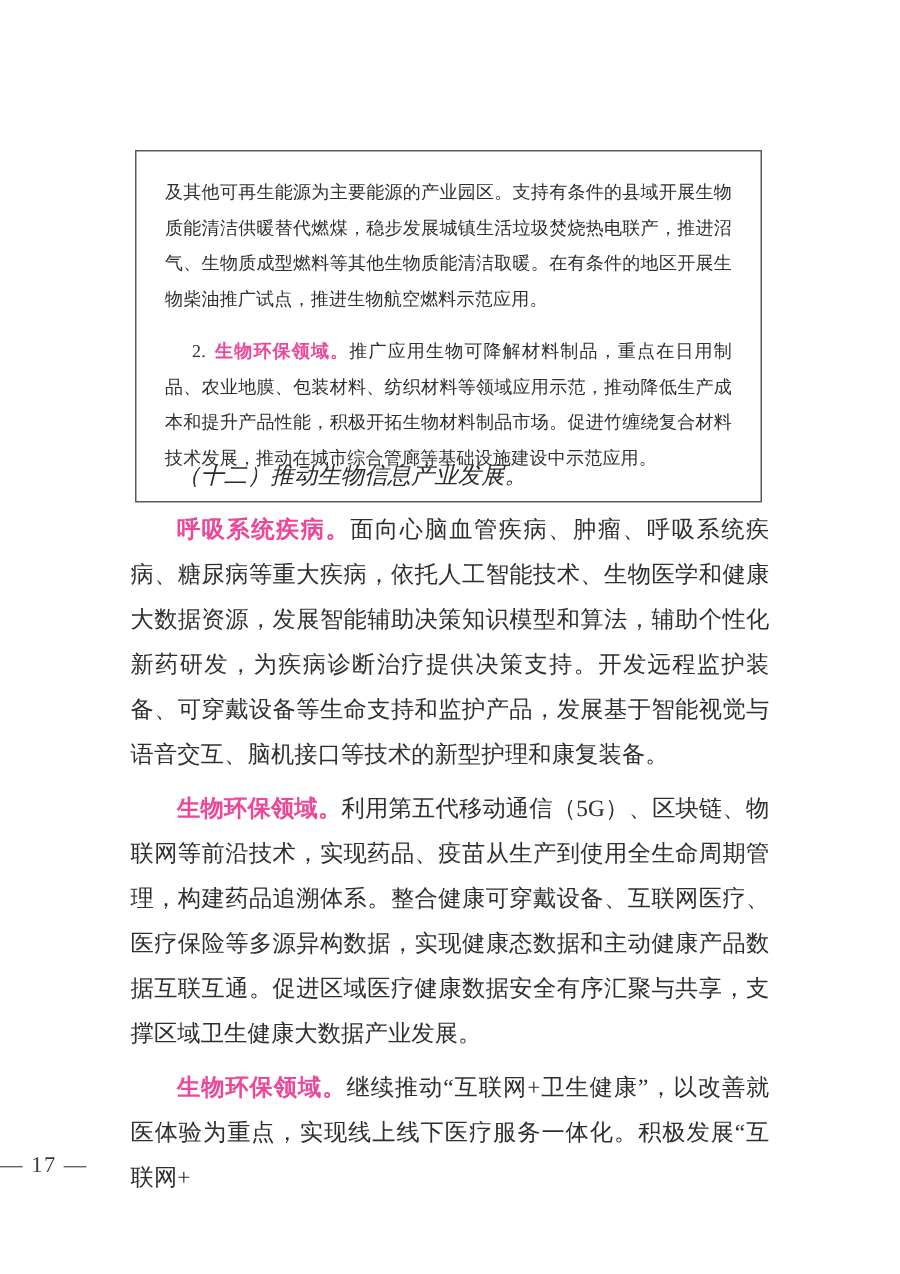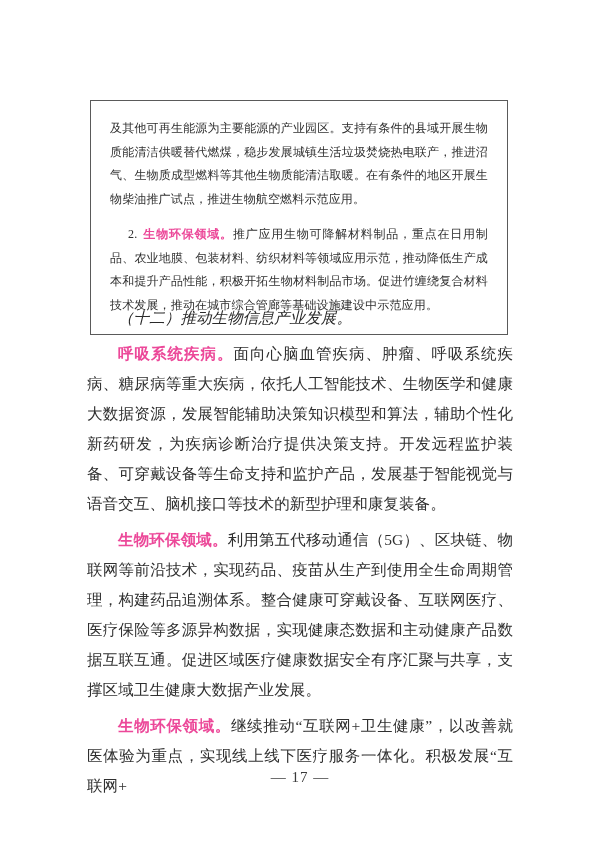--- a/index.html
+++ b/index.html
@@ -42,21 +42,20 @@
     text-align: justify;
   }
   .body-text p { margin: 6px; text-indent: 2em; }
   .section-heading { font-style: italic; font-weight: normal; color: #2a2a2a; }
   
   .page-number {
     position: absolute;
     left: 0;
     top: 769px;
     width: 100%;
-    text-align: center;
     font-size: 15px;
     letter-spacing: 1px;
     color: #3a3a3a;
   }
 </style>
 </head>
 <body>
 
 <div class="page">
 

